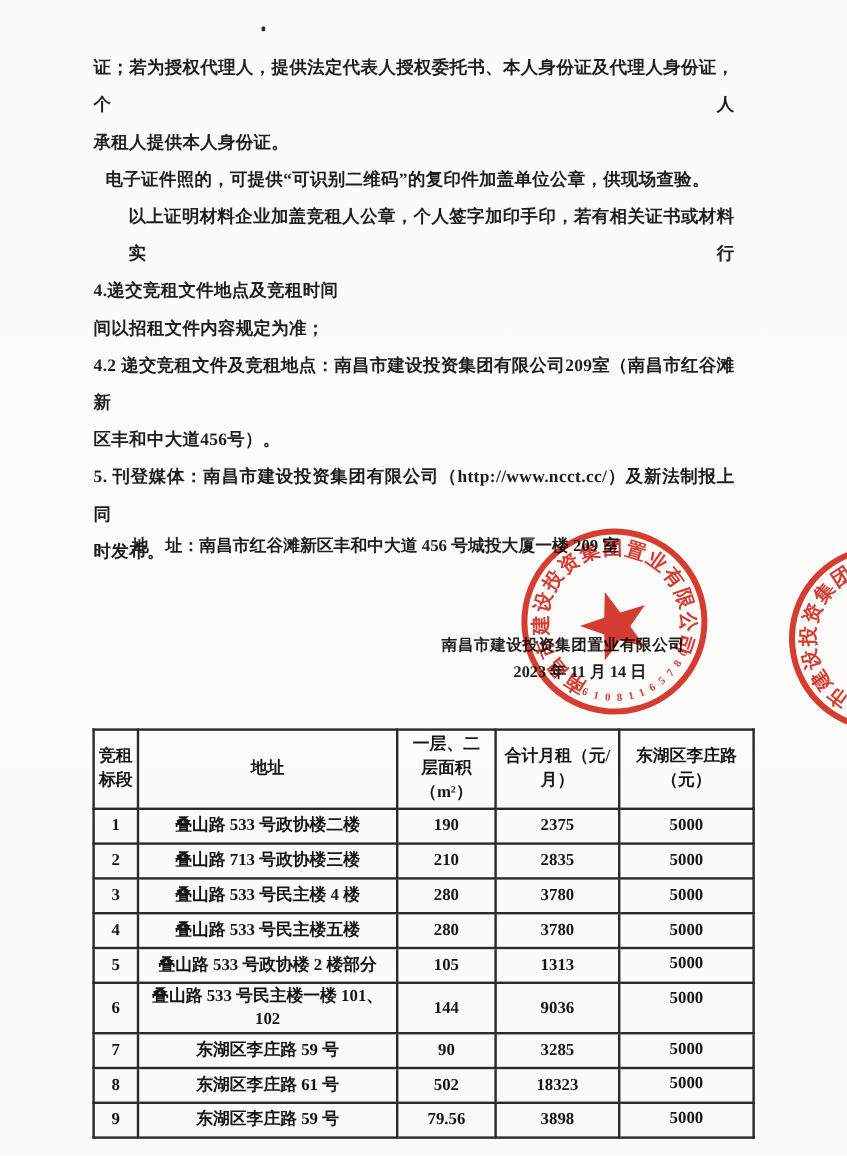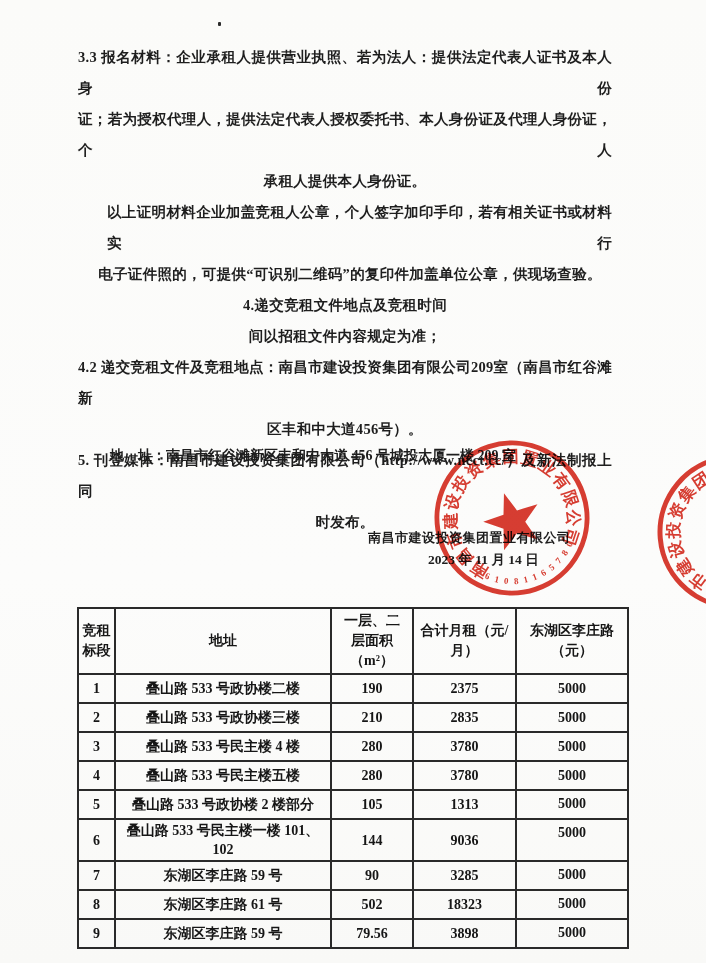--- a/index.html
+++ b/index.html
@@ -9,21 +9,21 @@
     font-family:"Liberation Serif", serif;
     color:#1e1e1e;
   }
   .page{position:absolute;inset:0;background:linear-gradient(180deg,#fbfbf9 0%,#fcfcfb 60%,#f9f9f7 100%);}
   
   .doc{
     position:absolute;left:78px;top:42px;width:534px;
     font-size:14.5px;font-weight:700;line-height:31px;
     letter-spacing:.3px;
   }
-  .doc .ln{white-space:nowrap;text-align:center;}
+  .doc .ln{white-space:nowrap;}
   .doc .fill{white-space:normal;text-align:justify;text-align-last:justify;}
   .doc .indent2{padding-left:29px;}
   .doc .indent1{padding-left:10px;}
   
   .contact{
     position:absolute;left:110px;top:441px;
     font-size:14px;font-weight:700;line-height:29px;white-space:nowrap;
   }
   
   .sig-company{
@@ -60,25 +60,24 @@
   svg text{font-family:"Liberation Serif",serif;}
 </style>
 </head>
 <body>
 
 <div class="page">
 
   <div class="speck"></div>
 
   <div class="doc">
-    <div class="ln fill">3.3 报名材料：企业承租人提供营业执照、若为法人：提供法定代表人证书及本人身份</div>
     <div class="ln fill">证；若为授权代理人，提供法定代表人授权委托书、本人身份证及代理人身份证，个人</div>
     <div class="ln">承租人提供本人身份证。</div>
+    <div class="ln indent1">电子证件照的，可提供“可识别二维码”的复印件加盖单位公章，供现场查验。</div>
     <div class="ln fill indent2">以上证明材料企业加盖竞租人公章，个人签字加印手印，若有相关证书或材料实行</div>
-    <div class="ln indent1">电子证件照的，可提供“可识别二维码”的复印件加盖单位公章，供现场查验。</div>
     <div class="ln">4.递交竞租文件地点及竞租时间</div>
     <div class="ln">间以招租文件内容规定为准；</div>
     <div class="ln fill">4.2 递交竞租文件及竞租地点：南昌市建设投资集团有限公司209室（南昌市红谷滩新</div>
     <div class="ln">区丰和中大道456号）。</div>
     <div class="ln fill">5. 刊登媒体：南昌市建设投资集团有限公司（http://www.ncct.cc/）及新法制报上同</div>
     <div class="ln">时发布。</div>
   </div>
 
   <div class="contact">
     <div>地　址：南昌市红谷滩新区丰和中大道 456 号城投大厦一楼 209 室</div>
@@ -142,21 +141,21 @@
     <tbody>
         <tr>
           <td>1</td>
           <td>叠山路 533 号政协楼二楼</td>
           <td>190</td>
           <td>2375</td>
           <td>5000</td>
         </tr>
         <tr>
           <td>2</td>
-          <td>叠山路 533 号政协楼三楼</td>
+          <td>叠山路 713 号政协楼三楼</td>
           <td>210</td>
           <td>2835</td>
           <td>5000</td>
         </tr>
         <tr>
           <td>3</td>
           <td>叠山路 533 号民主楼 4 楼</td>
           <td>280</td>
           <td>3780</td>
           <td>5000</td>

